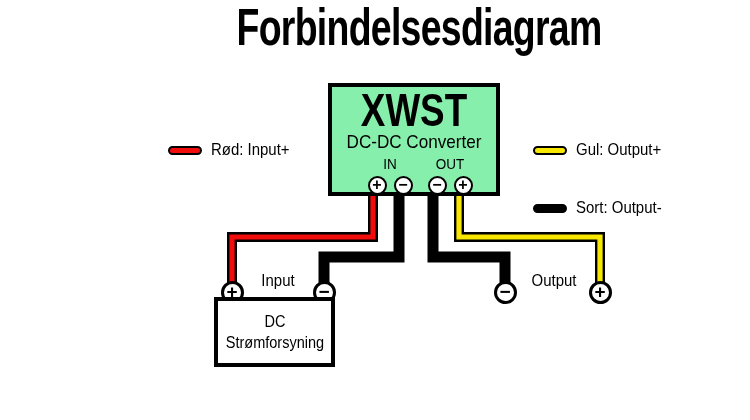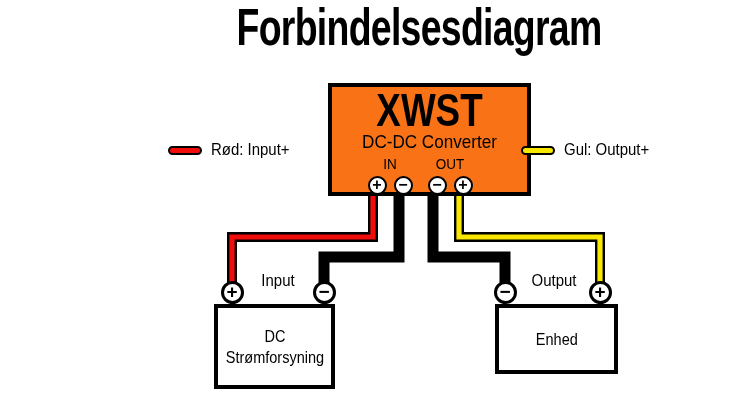--- a/index.html
+++ b/index.html
@@ -12,22 +12,22 @@
   
   .title {
     left:0; top:14; width:744px; text-align:center;
     font-size:52px; font-weight:bold; line-height:54px; letter-spacing:-1px;
     transform:scaleX(0.72); transform-origin:center;
     white-space:nowrap;
   }
 
   
   .converter {
-    left:281px; top:83px; width:203px; height:113px;
-    border:4px solid #000; box-sizing:border-box; background:#f97316;
+    left:281px; top:83px; width:172px; height:113px;
+    border:4px solid #000; box-sizing:border-box; background:#86efac;
   }
   .converter .model {
     margin-top:2px; text-align:center; font-size:46px; font-weight:bold;
     line-height:42px; transform:scaleX(0.8); transform-origin:center; white-space:nowrap;
   }
   .converter .subtitle {
     text-align:center; font-size:19px; line-height:20px; margin-top:1px;
     transform:scaleX(0.9); transform-origin:center; white-space:nowrap;
   }
   .io-label {
@@ -57,21 +57,21 @@
   .legend-row { display:flex; align-items:center; height:22px; gap:9px; }
   .swatch {
     width:34px; height:9px; border:2px solid #000; border-radius:5px;
     box-sizing:border-box; flex:0 0 auto;
   }
   .legend-label {
     font-size:17px; line-height:22px; white-space:nowrap;
     transform:scaleX(0.88); transform-origin:left center;
   }
   .legend-left  { left:121px; top:139px; }
-  .legend-right { left:474px; top:139px;gap:36px; }
+  .legend-right { left:486px; top:139px;gap:36px; }
 
   
   .wires { position:absolute; left:0; top:0; width:750px; height:420px; }
   .wires path { fill:none; }
 
   
   .port-label {
     width:100px; text-align:center; font-size:17px; line-height:20px; top:271px;
     transform:scaleX(0.88); transform-origin:center; white-space:nowrap;
   }
@@ -80,21 +80,21 @@
 
   
   .device-box {
     border:4px solid #000; box-sizing:border-box; background:#fff;
     display:flex; flex-direction:column; align-items:center; justify-content:center;
   }
   .device-box .line {
     font-size:16.5px; line-height:21px; text-align:center;
     transform:scaleX(0.88); transform-origin:center; white-space:nowrap;
   }
-  .supply-box { left:167px; top:304px; width:121px; height:85px; }
+  .supply-box { left:167px; top:297px; width:121px; height:70px; }
   .device-box2 { left:448px; top:304px; width:123px; height:70px; }
 
   .in-plus   { left:173.5px; top:280.5px; }
   .in-minus  { left:265.5px; top:280.5px; }
   .out-minus { left:446.5px; top:280.5px; }
   .out-plus  { left:541.5px; top:280.5px; }
 </style>
 </head>
 <body>
 
@@ -138,20 +138,24 @@
       <div class="swatch" style="background: rgb(242, 13, 13);"></div>
       <div class="legend-label">Rød: Input+</div>
     </div>
   </div>
 
   <div class="abs legend legend-right">
     <div class="legend-row">
       <div class="swatch" style="background: rgb(248, 232, 0);"></div>
       <div class="legend-label">Gul: Output+</div>
     </div>
+    <div class="legend-row">
+      <div class="swatch" style="background: rgb(0, 0, 0);"></div>
+      <div class="legend-label">Sort: Output-</div>
+    </div>
   </div>
 
   <div class="abs port-label input-label">Input</div>
   <div class="abs port-label output-label">Output</div>
 
   <div class="abs term term-lg in-plus">
     <span>+</span>
   </div>
   <div class="abs term term-lg in-minus">
     <span>−</span>
@@ -160,17 +164,14 @@
     <span>−</span>
   </div>
   <div class="abs term term-lg out-plus">
     <span>+</span>
   </div>
 
   <div class="abs device-box supply-box">
     <div class="line">DC</div>
     <div class="line">Strømforsyning</div>
   </div>
-  <div class="abs device-box device-box2">
-    <div class="line">Enhed</div>
-  </div>
 
 </div>
 
 </body></html>

